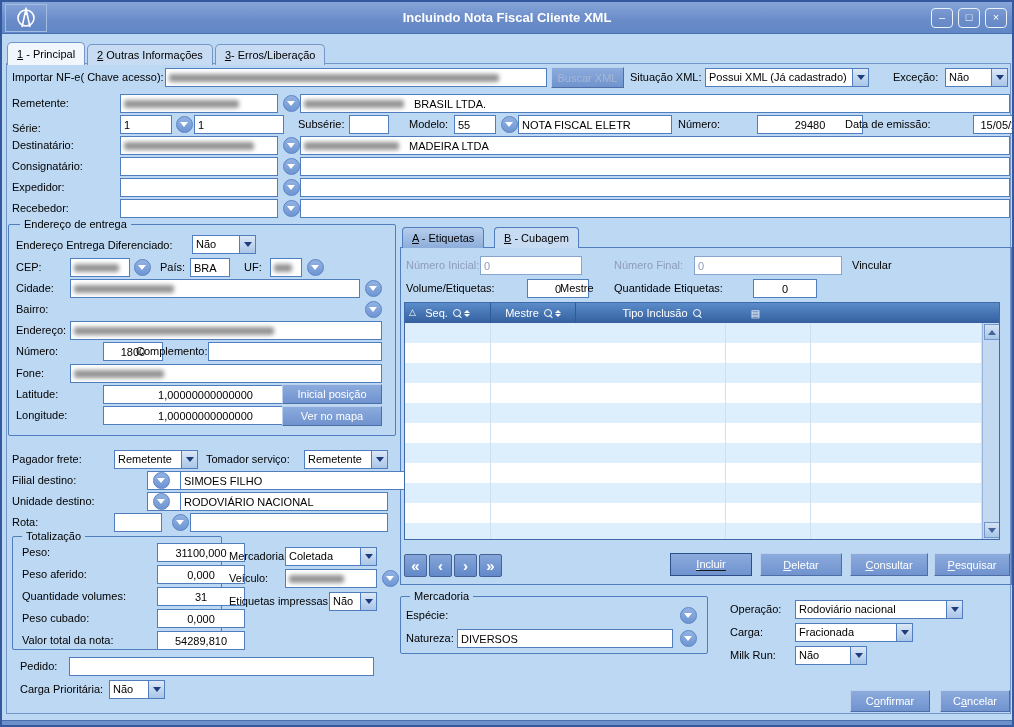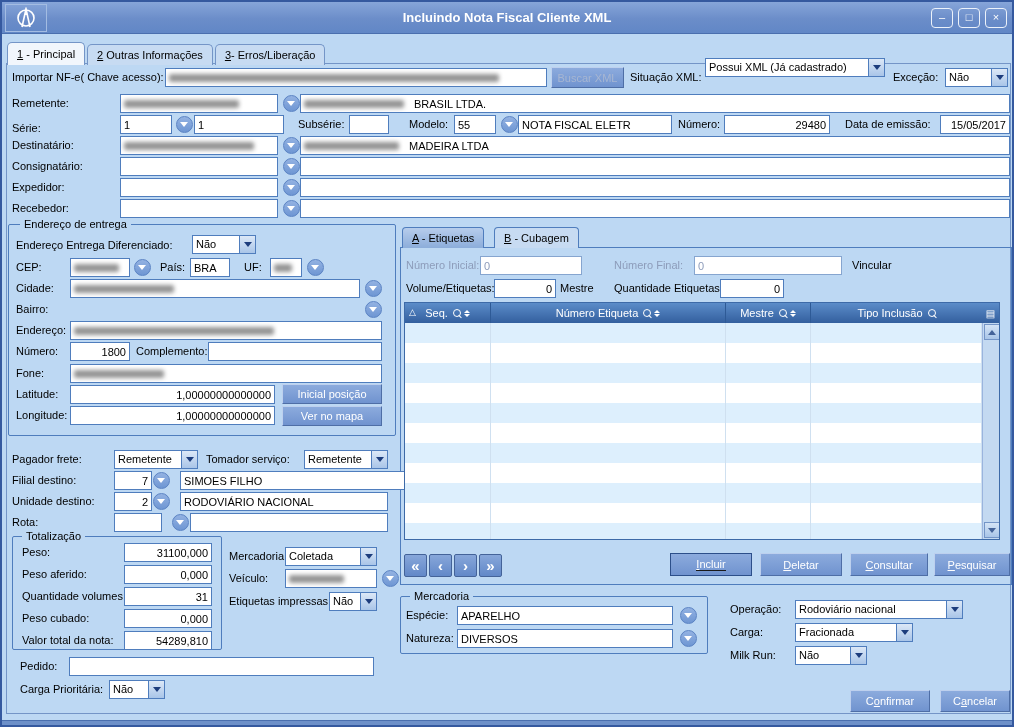--- a/index.html
+++ b/index.html
@@ -13,21 +13,21 @@
   
   .tabbar{position:absolute;left:5px;top:40px;display:flex;align-items:flex-end;z-index:3;}
   .tab{height:20px;line-height:20px;padding:0 9px;border:1px solid #7495c7;border-bottom:none;border-radius:5px 5px 0 0;background:#c7dbf2;margin-right:2px;font-size:11px;white-space:nowrap;}
   .tab.active{background:#f1f6fc;height:22px;line-height:22px;}
   .mainpanel{position:absolute;left:4px;top:61px;width:1005px;height:651px;border:1px solid #7495c7;background:#bdd8f3;box-sizing:border-box;}
   .bottomframe{position:absolute;left:0;top:718px;width:100%;height:7px;background:#6d90c9;border-top:1px solid #4a6fae;}
   
   .lbl{position:absolute;font-size:11px;line-height:14px;white-space:nowrap;color:#000;z-index:2;}
   .lbl.dis{color:#8d9cba;}
   .field{position:absolute;height:19px;background:#fff;border:1px solid #4f7dbd;box-sizing:border-box;font-size:11px;padding:0 3px;white-space:nowrap;overflow:hidden;display:flex;align-items:center;z-index:2;}
-  .field.num{justify-content:flex-end;}
+  .field.num{justify-content:center;margin-left:33px;}
   .field.dis{color:#8d9cba;border-color:#86a5cf;}
   .blur{display:inline-block;height:8px;background:#949494;border-radius:2px;filter:blur(2px);flex:none;}
   .circle-btn{position:absolute;width:17px;height:17px;border-radius:50%;background:linear-gradient(180deg,#93b2e2,#6e96d3);border:1px solid #5b83c3;box-sizing:border-box;z-index:2;}
   .circle-btn::after{content:"";position:absolute;left:3px;top:5px;border-left:4px solid transparent;border-right:4px solid transparent;border-top:5px solid #fff;}
   .combo{position:absolute;height:19px;background:#fff;border:1px solid #4f7dbd;box-sizing:border-box;display:flex;z-index:2;}
   .combo .txt{flex:1;font-size:11px;line-height:17px;padding:0 3px;overflow:hidden;white-space:nowrap;}
   .combo .cbtn{width:15px;background:linear-gradient(180deg,#dce8f7,#a9c5e8);border-left:1px solid #4f7dbd;display:flex;align-items:center;justify-content:center;flex:none;}
   .combo .cbtn::after{content:"";border-left:4px solid transparent;border-right:4px solid transparent;border-top:5px solid #1d3d7d;}
   .btn{position:absolute;background:linear-gradient(180deg,#8cabdd,#7093cf);color:#fff;border:1px solid;border-color:#bdd0ee #4e6ea6 #4e6ea6 #bdd0ee;font-size:11px;display:flex;align-items:center;justify-content:center;box-sizing:border-box;z-index:2;white-space:nowrap;}
   .btn.dis{color:#a7b6d2;}
@@ -95,21 +95,21 @@
   <div class="mainpanel"></div>
 
   <div class="lbl" style="left:10px;top:68px">Importar NF-e( Chave acesso):</div>
   <div class="field" style="left:163px;top:66px;width:382px">
       <span class="blur" style="width:330px"></span>
     </div>
   <div class="btn dis" style="left:549px;top:65px;width:73px;height:21px">
       <span class="blab">Buscar XML</span>
     </div>
   <div class="lbl" style="left:628px;top:68px">Situação XML:</div>
-  <div class="combo" style="left:703px;top:56px;width:180px">
+  <div class="combo" style="left:703px;top:66px;width:164px">
     <span class="txt">Possui XML (Já cadastrado)</span>
       <span class="cbtn"></span>
   </div>
   <div class="lbl" style="left:891px;top:68px">Exceção:</div>
   <div class="combo" style="left:943px;top:66px;width:63px">
     <span class="txt">Não</span>
       <span class="cbtn"></span>
   </div>
 
   <div class="lbl" style="left:10px;top:94px">Remetente:</div>
@@ -350,30 +350,20 @@
   <div class="lbl" style="left:612px;top:279px">Quantidade Etiquetas:</div>
   <div class="field num" style="left:718px;top:277px;width:64px">
       <span>0</span>
     </div>
 
   <div class="grid" style="left:402px;top:300px;width:596px;height:238px">
     <div class="ghead">
       <div class="gh" style="width:86px">
         <span class="gtri">△</span>
         <span>Seq.</span>
-        <span class="hicons">
-            <span class="mag"></span>
-            <span class="srt">
-              <i class="u"></i>
-              <i class="d"></i>
-            </span>
-          </span>
-      </div>
-      <div class="gh" style="width:235px">
-        <span>Número Etiqueta</span>
         <span class="hicons">
             <span class="mag"></span>
             <span class="srt">
               <i class="u"></i>
               <i class="d"></i>
             </span>
           </span>
       </div>
       <div class="gh" style="width:85px">
         <span>Mestre</span>
@@ -481,23 +471,20 @@
   <div class="btn" style="left:848px;top:551px;width:78px;height:23px">
       <span class="blab"><u>C</u>onsultar</span>
     </div>
   <div class="btn" style="left:932px;top:551px;width:76px;height:23px">
       <span class="blab"><u>P</u>esquisar</span>
     </div>
 
   <div class="grp" style="left:398px;top:594px;width:306px;height:56px"></div>
   <div class="gcap" style="left:408px;top:588px">Mercadoria</div>
   <div class="lbl" style="left:404px;top:606px">Espécie:</div>
-  <div class="field" style="left:455px;top:604px;width:216px">
-      <span>APARELHO</span>
-    </div>
   <div class="circle-btn" style="left:678px;top:605px"></div>
   <div class="lbl" style="left:404px;top:629px">Natureza:</div>
   <div class="field" style="left:455px;top:627px;width:216px">
       <span>DIVERSOS</span>
     </div>
   <div class="circle-btn" style="left:678px;top:628px"></div>
 
   <div class="lbl" style="left:728px;top:600px">Operação:</div>
   <div class="combo" style="left:793px;top:598px;width:168px">
     <span class="txt">Rodoviário nacional</span>

